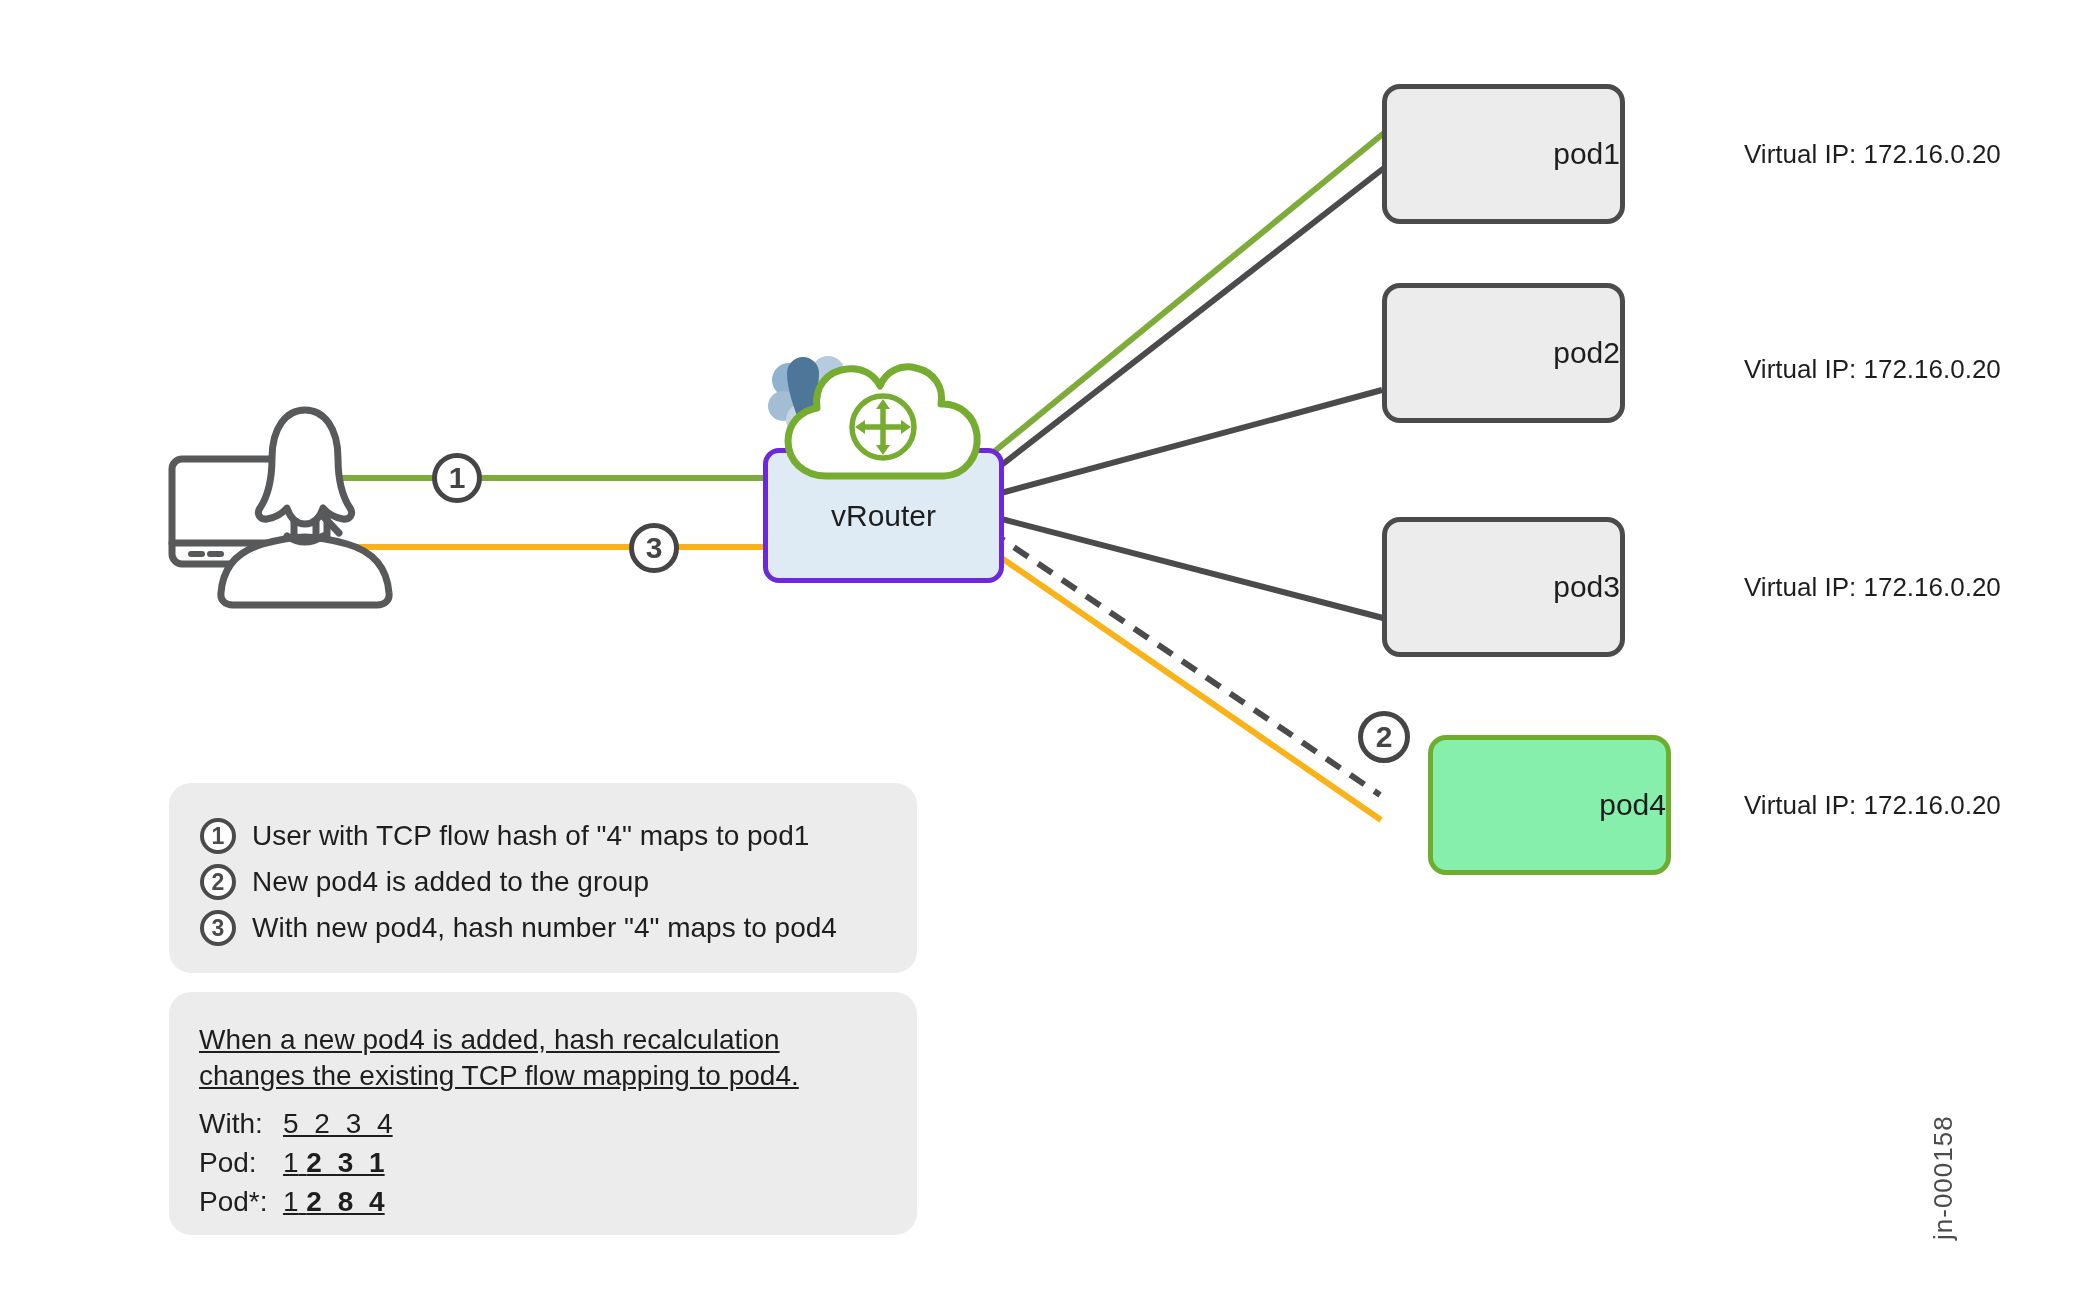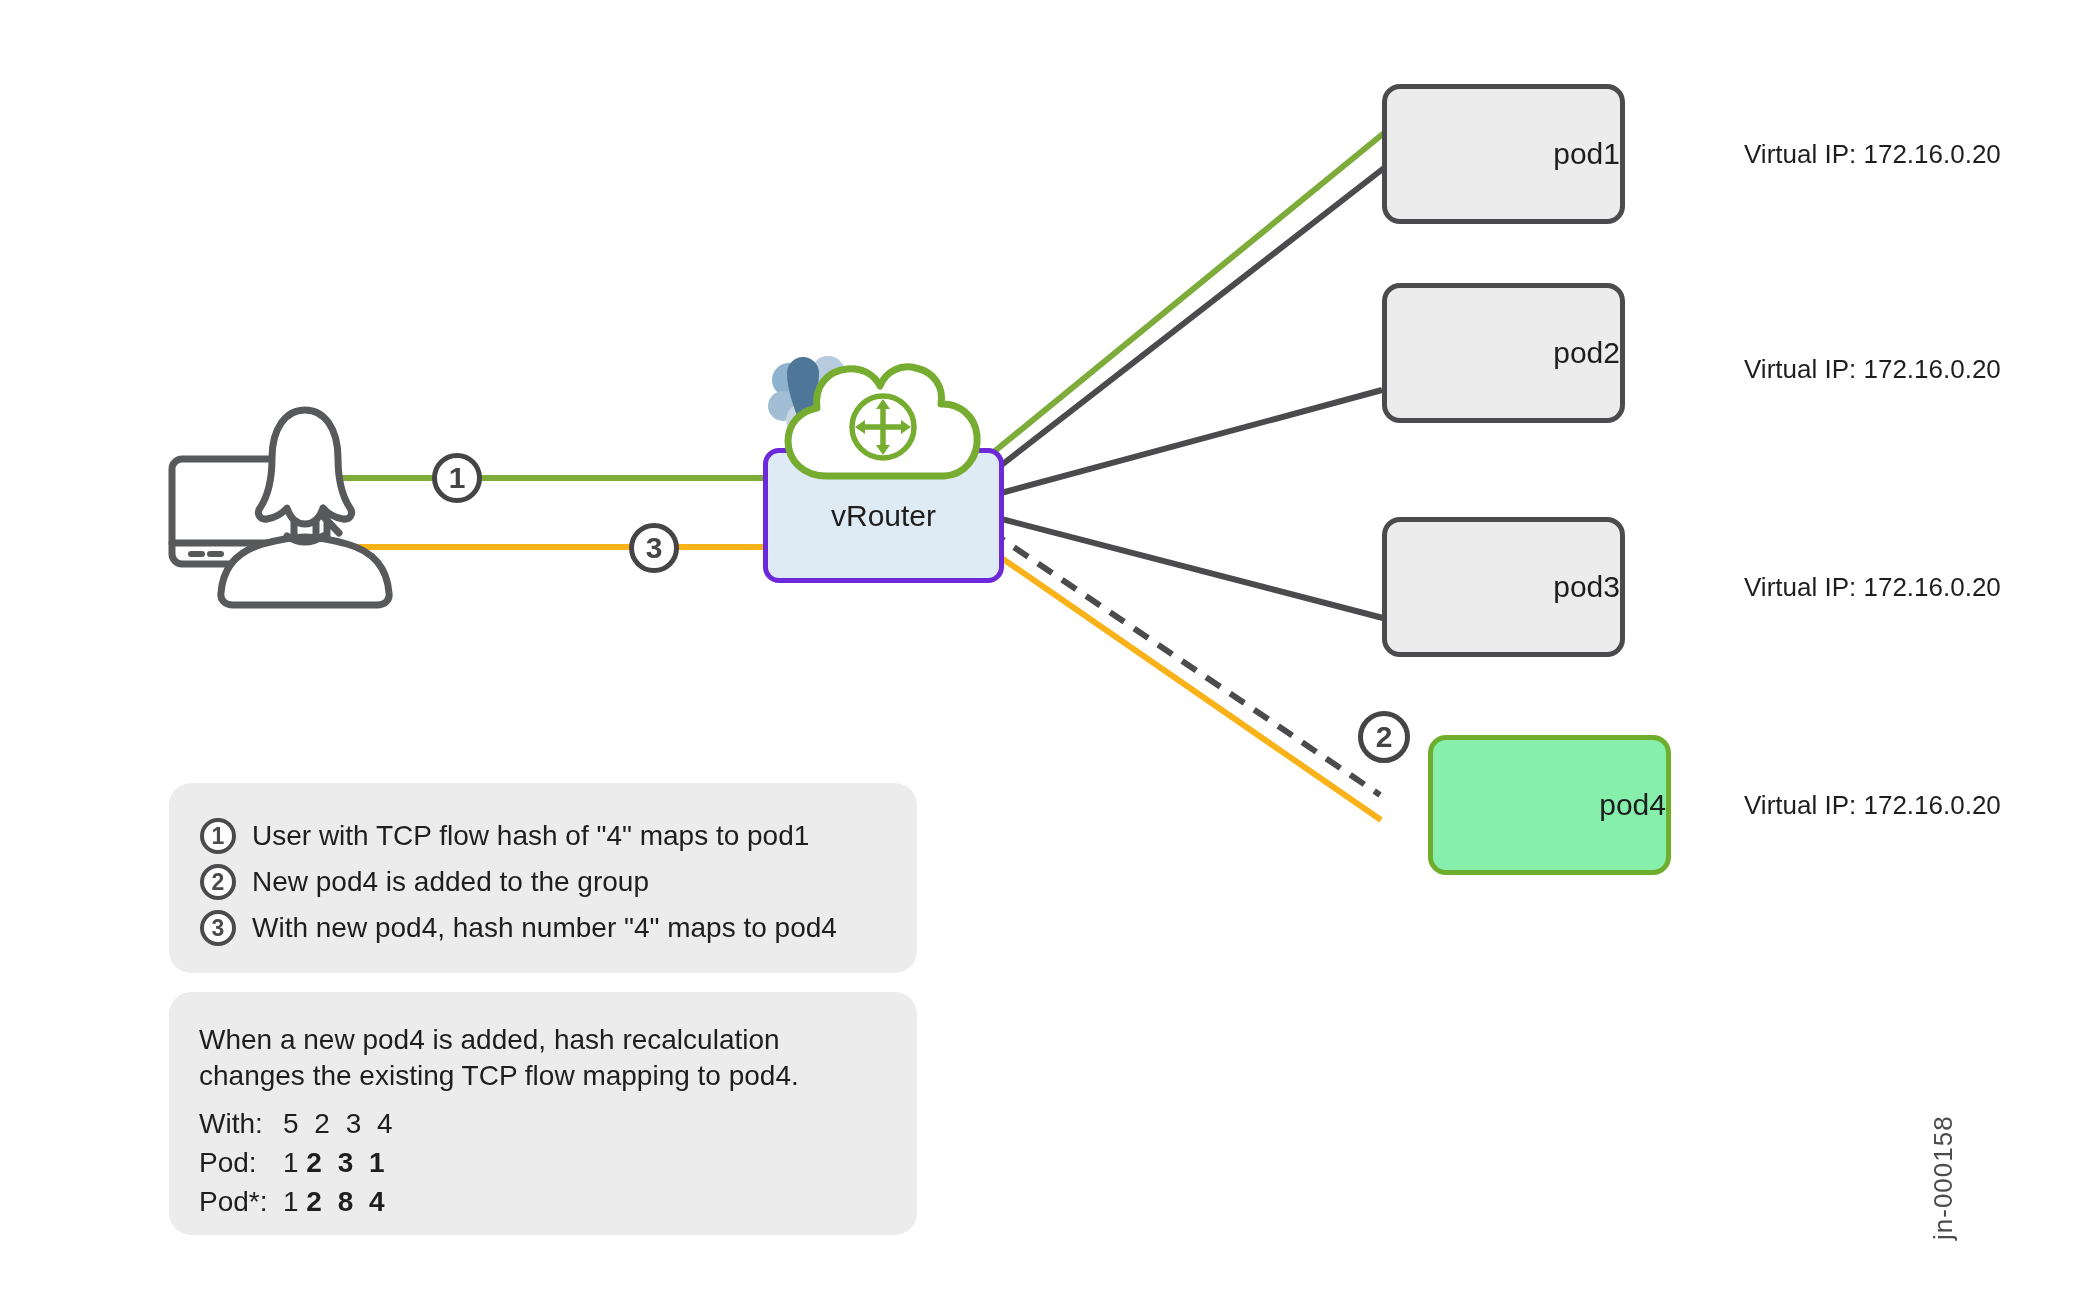--- a/index.html
+++ b/index.html
@@ -53,21 +53,21 @@
   .legend-panel{top:783px;height:190px;padding:30px 20px 0 31px;}
   .legend-row{display:flex;align-items:center;height:46px;}
   .legend-circle{
     flex:0 0 auto;width:36px;height:36px;box-sizing:border-box;background:#ffffff;
     border:4px solid #4b4b4d;border-radius:50%;
     display:flex;align-items:center;justify-content:center;
     font-size:23px;font-weight:600;color:#4b4b4d;
   }
   .legend-text{margin-left:16px;font-size:28px;white-space:nowrap;}
 
-  .note-panel{top:992px;height:243px;padding:30px 20px 0 30px;}
+  .note-panel{top:992px;height:243px;padding:30px 20px 0 30px;text-decoration:underline;}
   .note-para{font-size:28px;line-height:36px;width:640px;margin:0 0 10px 0;}
   .hash-row{font-size:28px;line-height:39px;white-space:nowrap;}
   .hash-label{display:inline-block;width:84px;}
   .nums{word-spacing:8px;}
   .nums-bold{font-weight:bold;word-spacing:8px;}
 
   .figure-id{
     position:absolute;left:1928px;top:1100px;height:140px;
     writing-mode:vertical-rl;transform:rotate(180deg);
     font-size:26px;color:#4b4b4d;letter-spacing:1px;white-space:nowrap;

